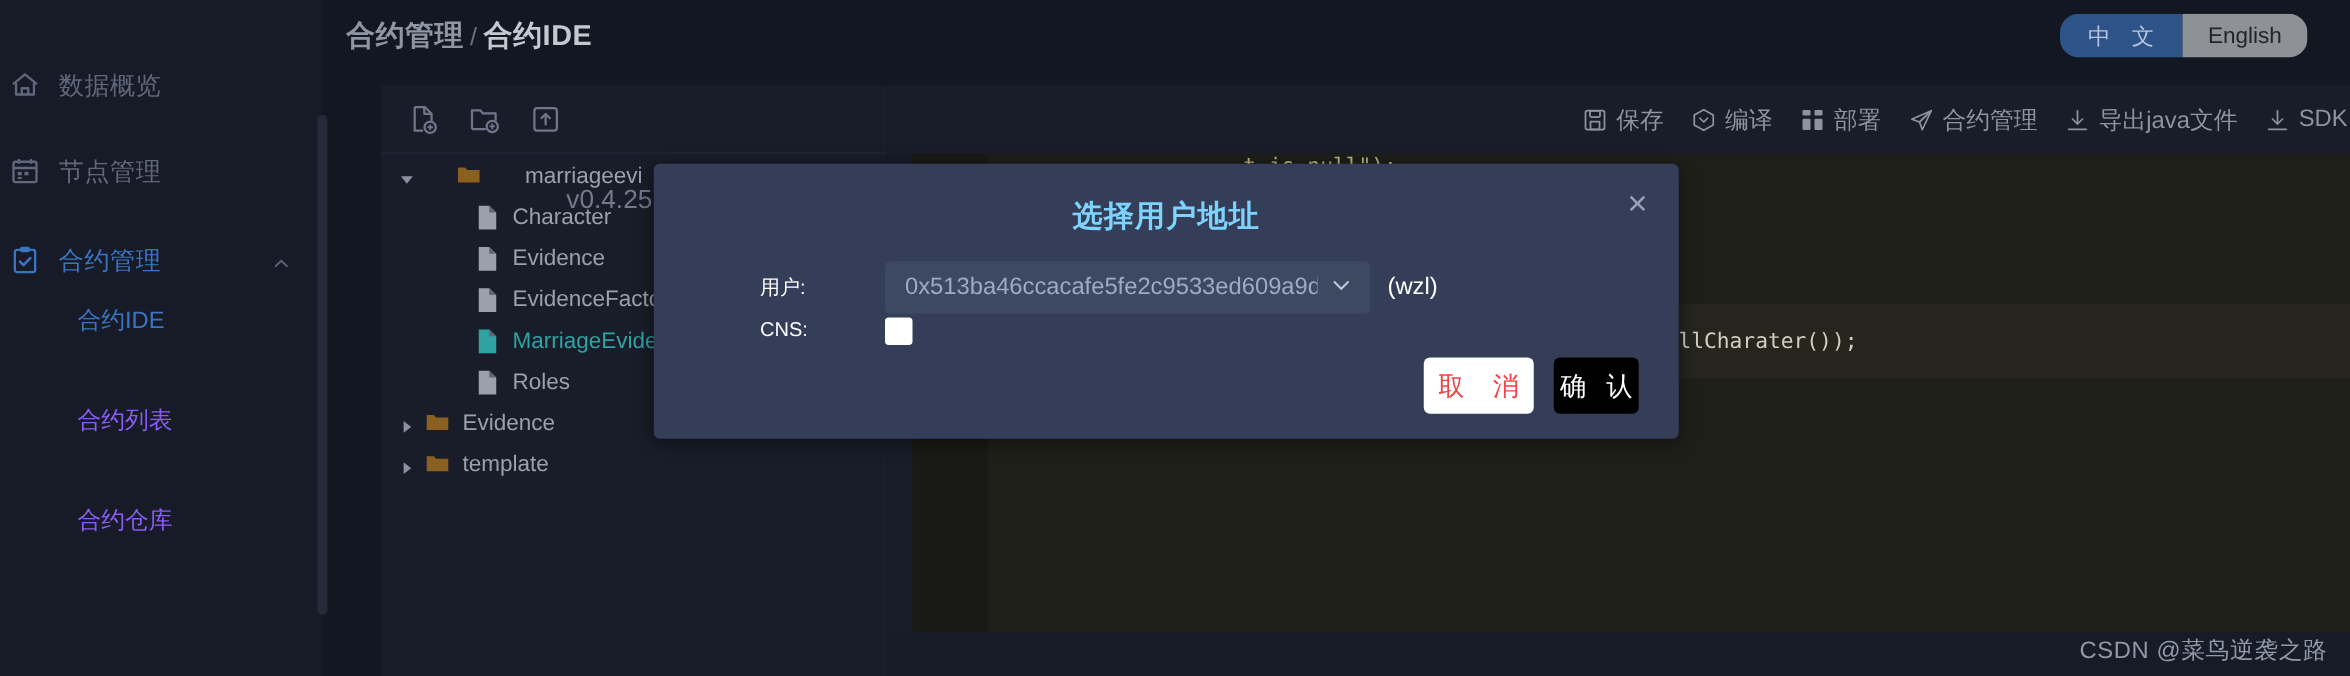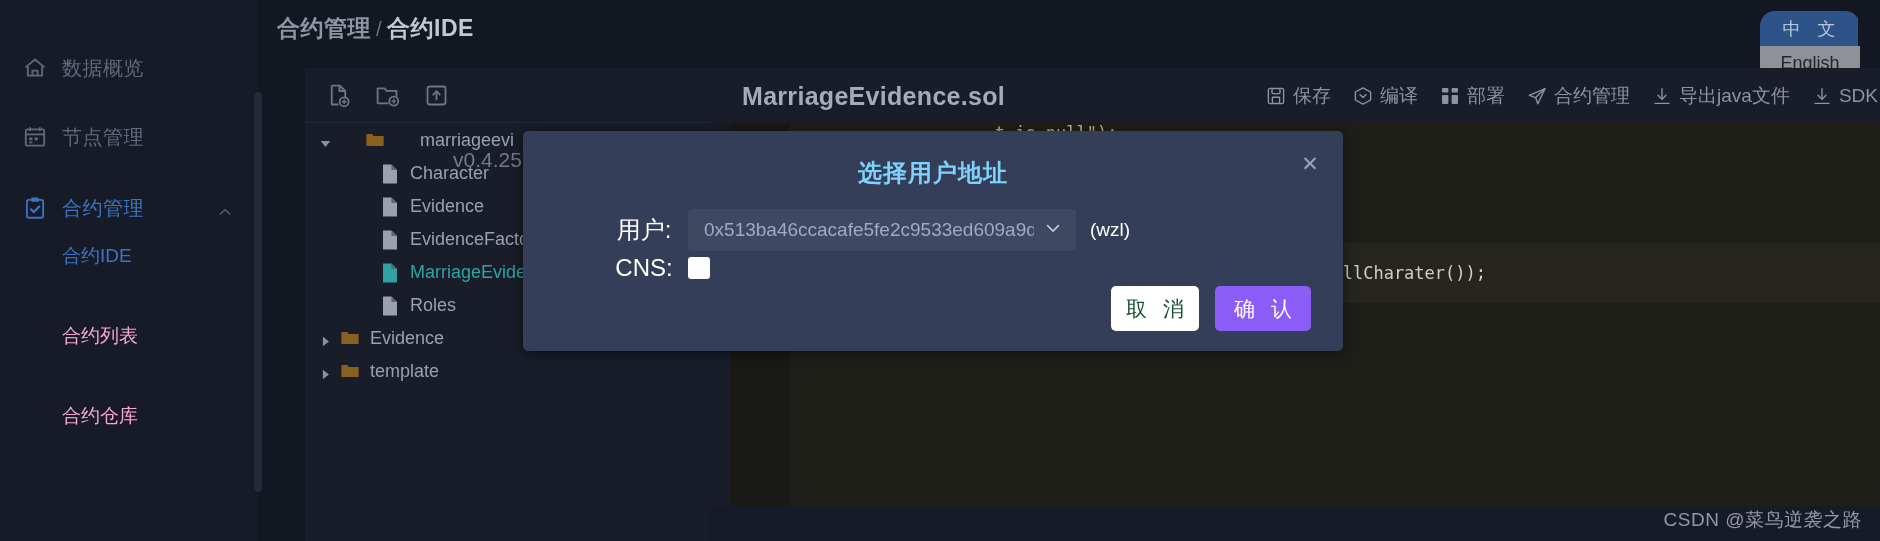--- a/index.html
+++ b/index.html
@@ -11,29 +11,29 @@
   }
   #root { position: relative; width: 1880px; height: 541px; background: #131722; }
 
   
   .sidebar {
     position: absolute; left: 0; top: 0; width: 258px; height: 541px;
     background: #161b27;
   }
   .side-item {
     position: absolute; left: 0; width: 258px; height: 44px;
-    display: flex; align-items: center; padding-left: 22px;
+    display: flex; align-items: center; padding-left: 7px;
     color: #61687c; font-size: 20px; letter-spacing: .5px;
   }
   .side-item .ic { width: 26px; height: 26px; margin-right: 14px; display:block; flex:0 0 auto;}
   .side-item.active { color: #3a75c4; }
   .side-sub {
     position: absolute; left: 0; width: 258px; height: 40px;
     display: flex; align-items: center; padding-left: 62px;
-    font-size: 19px; color: #f9a8d4;
+    font-size: 19px; color: #8b5cf6;
   }
   .side-sub.active { color: #3a75c4; }
   .side-chevron {
     position: absolute; right: 26px; top: 50%; transform: translateY(-50%);
     width: 14px; height: 14px;
   }
   .side-scroll {
     position: absolute; left: 254px; top: 92px; width: 8px; height: 400px;
     background: #252a38; border-radius: 4px;
   }
@@ -43,22 +43,22 @@
     position: absolute; left: 258px; top: 0; right: 0; height: 57px;
     background: #131722;
   }
   .breadcrumb {
     position: absolute; left: 19px; top: 13px;
     font-size: 23px; color: #8f96a3; font-weight: bold; letter-spacing: .5px;
   }
   .breadcrumb .sep { color: #6a7180; font-weight: normal; margin: 0 5px; font-size: 20px;}
   .breadcrumb .cur { color: #c3c8d1; }
   .lang {
-    position: absolute; right: 20px; top: 11px;
-    display: flex; border-radius: 15px; overflow: hidden; flex-direction: column;
+    position: absolute; right: 34px; top: 11px;
+    display: flex; border-radius: 15px; overflow: hidden;
   }
   .lang > div {
     height: 35px; display: flex; align-items: center; justify-content: center;
     font-size: 18px; cursor: pointer;
   }
   .lang-cn { width: 98px; background: #2d5389; color: #b7c6dd; letter-spacing: 6px; padding-left:6px;}
   .lang-en { width: 100px; background: #8e9196; color: #22252c; text-align: right; }
 
   
   .tree-panel {
@@ -154,22 +154,22 @@
     font-size: 24px; font-weight: bold; color: #7dd3fc; letter-spacing: 1px;
   }
   .modal-close {
     position: absolute; right: 22px; top: 22px; width: 22px; height: 22px;
     color: #9aa3b5; font-size: 21px; line-height: 22px; text-align: center; cursor: pointer;
   }
   .frm-row { position: absolute; display: flex; align-items: center; }
   .frm-user { left: 85px; top: 78px; }
   .frm-cns  { left: 85px; top: 123px; }
   .frm-label {
-    color: #ffffff; font-size: 24px; width: 72px; text-align: center;
-    margin-right: 8px; white-space: nowrap;
+    color: #ffffff; font-size: 16px; width: 72px; text-align: left;
+    margin-right: 28px; white-space: nowrap;
   }
   .addr-select {
     width: 388px; height: 42px; background: #3d4861; border-radius: 4px;
     display: flex; align-items: center; justify-content: space-between;
     padding: 0 12px 0 16px;
   }
   .addr-val {
     color: #9dabc4; font-size: 19px; white-space: nowrap; overflow: hidden;
     text-overflow: clip; max-width: 330px;
   }
@@ -178,22 +178,22 @@
     width: 22px; height: 22px; background: #ffffff; border-radius: 3px; cursor: pointer;
   }
   .modal-btns {
     position: absolute; right: 32px; bottom: 20px; display: flex; gap: 16px;
   }
   .btn {
     height: 45px; border-radius: 5px; display: flex; align-items: center;
     justify-content: center; font-size: 21px; letter-spacing: 5px;
     padding-left: 5px; cursor: pointer; white-space: nowrap;
   }
-  .btn-cancel { width: 88px; background: #ffffff; color: #14532d; }
-  .btn-ok { width: 96px; background: #8b5cf6; color: #ffffff; }
+  .btn-cancel { width: 88px; background: #ffffff; color: #ef4444; font-family: Liberation Mono, monospace; }
+  .btn-ok { width: 68px; background: #000000; color: #ffffff; }
 </style>
 </head>
 <body>
 
 <div id="root">
 
   <div class="sidebar">
 
     <div class="side-item" style="top:46px">
       <span class="ic">
@@ -362,21 +362,20 @@
           <span class="fi"><svg viewBox="0 0 22 22">
               <path d="M1.5 4.4h6.4l1.7 2.1h10.9v11H1.5z" fill="#8a6020"></path>
             </svg></span>
           <span>template</span>
         </div>
       </div>
   </div>
 
   <div class="editor">
     <div class="ed-bar">
-      <div class="ed-title">MarriageEvidence.sol</div>
       <div class="ed-actions" id="ed-actions">
           <div class="ed-act">
             <span style="display: flex;">
               <svg viewBox="0 0 20 20" fill="none" stroke="#8d939f" stroke-width="1.4" stroke-linejoin="round">
                 <rect x="2.4" y="2.4" width="15.2" height="15.2" rx="1.6"></rect>
                 <rect x="6" y="2.6" width="8" height="5" rx="1"></rect>
                 <path d="M6.4 11.2h7.2v6.2H6.4z"></path>
               </svg>
             </span>
             <span>保存</span>

